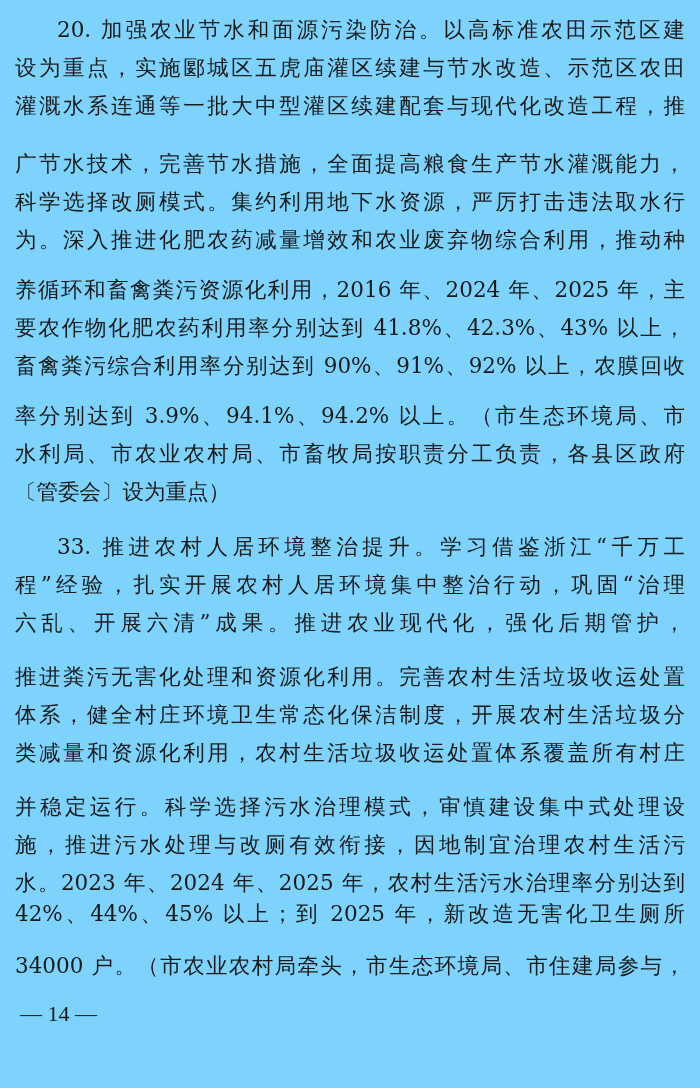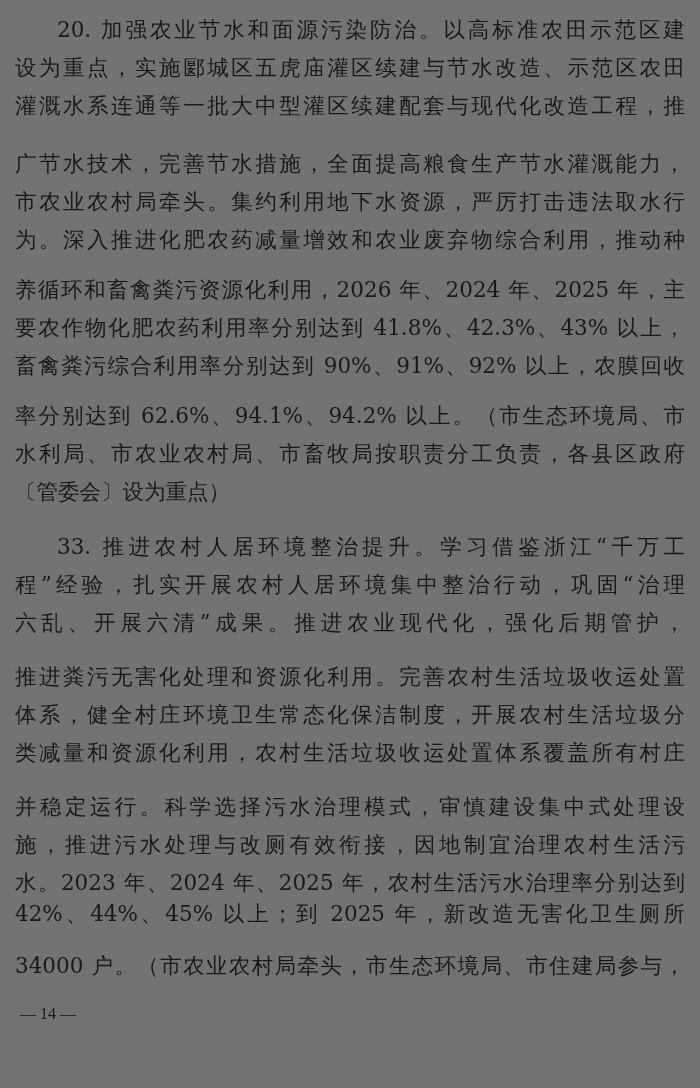--- a/index.html
+++ b/index.html
@@ -1,51 +1,51 @@
 <!DOCTYPE html>
 <html><head>
 <meta charset="utf-8">
 <style>
   html, body { margin: 0; padding: 0; background: #ffffff; }
   body { width: 700px; height: 1088px; overflow: hidden; position: relative; }
   .page {
     position: absolute; left: 0; top: 0; width: 700px; height: 1088px;
-    background: #737373; color: #1a1a1a;
+    background: #7dd3fc; color: #1a1a1a;
   }
   .line {
     position: absolute; left: 15px; width: 670px; height: 38px;
     font-family: "DejaVu Serif", "Liberation Serif", serif;
     font-size: 21.5px; line-height: 38px;
     white-space: nowrap; text-align: justify; text-align-last: justify;
     letter-spacing: 0px; color: #1a1a1a;
   }
   .line.indent { left: 57px; width: 628px; }
   .line.last { text-align-last: left; }
   .page-number {
     position: absolute; left: 20px; top: 995px; height: 38px;
     font-family: "Liberation Serif", "DejaVu Serif", serif;
-    font-size: 16px; line-height: 38px; color: #1a1a1a; white-space: nowrap;
+    font-size: 22px; line-height: 38px; color: #1a1a1a; white-space: nowrap;
   }
 </style>
 </head>
 <body>
 
 <div class="page">
 
   <div>
     <div class="line indent" style="top:11px">20. 加强农业节水和面源污染防治。以高标准农田示范区建</div>
     <div class="line" style="top:49px">设为重点，实施郾城区五虎庙灌区续建与节水改造、示范区农田</div>
     <div class="line" style="top:87px">灌溉水系连通等一批大中型灌区续建配套与现代化改造工程，推</div>
     <div class="line" style="top:145px">广节水技术，完善节水措施，全面提高粮食生产节水灌溉能力，</div>
-    <div class="line" style="top:183px">市农业农村局牵头。集约利用地下水资源，严厉打击违法取水行</div>
+    <div class="line" style="top:183px">科学选择改厕模式。集约利用地下水资源，严厉打击违法取水行</div>
     <div class="line" style="top:221px">为。深入推进化肥农药减量增效和农业废弃物综合利用，推动种</div>
-    <div class="line" style="top:271px">养循环和畜禽粪污资源化利用，2026 年、2024 年、2025 年，主</div>
+    <div class="line" style="top:271px">养循环和畜禽粪污资源化利用，2016 年、2024 年、2025 年，主</div>
     <div class="line" style="top:309px">要农作物化肥农药利用率分别达到 41.8%、42.3%、43% 以上，</div>
     <div class="line" style="top:347px">畜禽粪污综合利用率分别达到 90%、91%、92% 以上，农膜回收</div>
-    <div class="line" style="top:397px">率分别达到 62.6%、94.1%、94.2% 以上。（市生态环境局、市</div>
+    <div class="line" style="top:397px">率分别达到 3.9%、94.1%、94.2% 以上。（市生态环境局、市</div>
     <div class="line" style="top:435px">水利局、市农业农村局、市畜牧局按职责分工负责，各县区政府</div>
     <div class="line last" style="top:473px">〔管委会〕设为重点）</div>
   </div>
 
   <div>
     <div class="line indent" style="top:528px">33. 推进农村人居环境整治提升。学习借鉴浙江“千万工</div>
     <div class="line" style="top:566px">程”经验，扎实开展农村人居环境集中整治行动，巩固“治理</div>
     <div class="line" style="top:604px">六乱、开展六清”成果。推进农业现代化，强化后期管护，</div>
     <div class="line" style="top:658px">推进粪污无害化处理和资源化利用。完善农村生活垃圾收运处置</div>
     <div class="line" style="top:696px">体系，健全村庄环境卫生常态化保洁制度，开展农村生活垃圾分</div>

